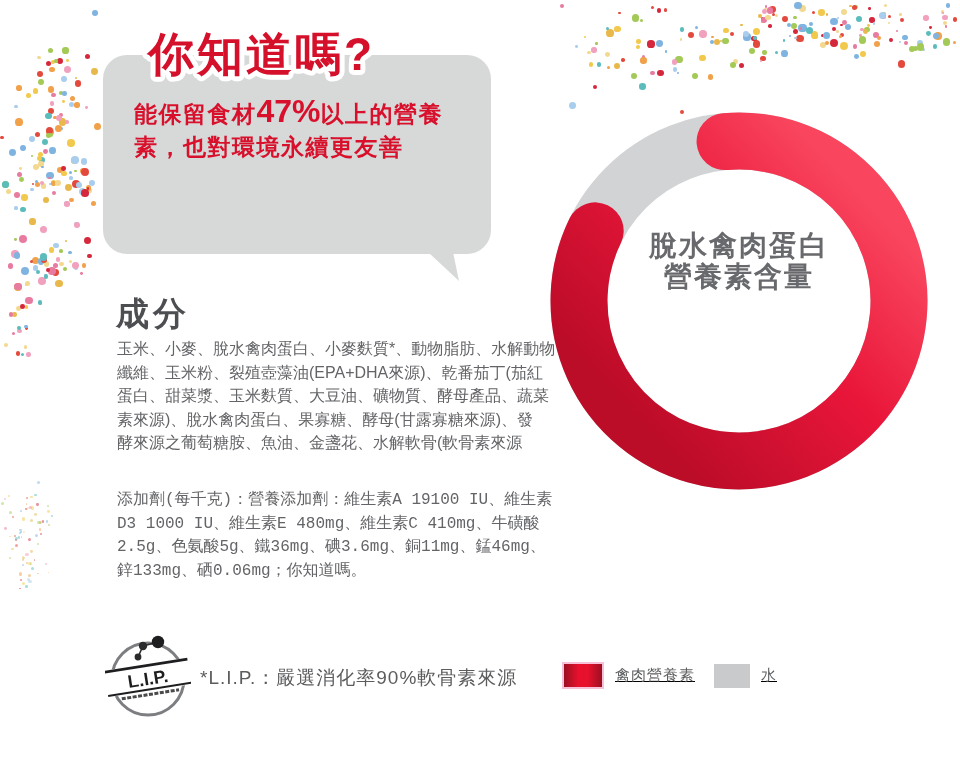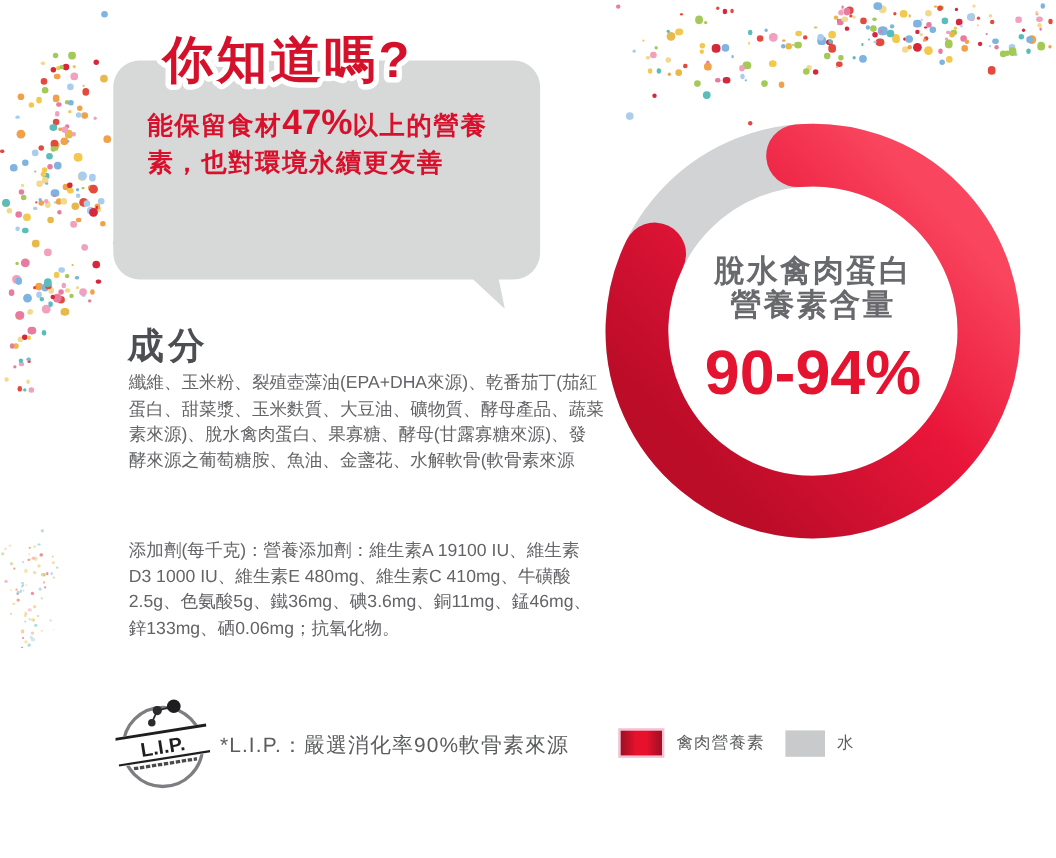--- a/index.html
+++ b/index.html
@@ -26,33 +26,33 @@
     font-size:46px; letter-spacing:3px;
   }
 
   
   .section-heading {
     position:absolute; left:116px; top:292px; font-size:33px; font-weight:bold;
     color:#4d4e52; letter-spacing:4px;
   }
   .body-block { position:absolute; left:117px; width:402px; font-size:16px; line-height:23.5px; color:#636467; }
   .ingredients-block { top:337px; }
-  .additives-block { top:489px; }
+  .additives-block { top:489px;font-family:Liberation Mono, monospace; }
   .body-line { white-space:nowrap; }
 
   
   .donut-svg { position:absolute; left:549px; top:111px; }
   .donut-center { position:absolute; left:589px; top:230px; width:300px; text-align:center; }
   .donut-center .lab { font-size:28px; font-weight:bold; color:#68696c; letter-spacing:2px; line-height:31px; }
   .donut-value { font-size:57px; font-weight:bold; color:#e4132f; margin-top:14px; white-space:nowrap; }
 
   
   .lip-logo { position:absolute; left:105px; top:633px; }
   .footnote-text { position:absolute; left:200px; top:665px; font-size:19px; color:#5b5c5e; letter-spacing:1px; white-space:nowrap; }
-  .legend { position:absolute; left:562px; top:662px; display:flex; align-items:center; }
+  .legend { position:absolute; left:562px; top:662px; display:flex; align-items:center;text-decoration:underline; }
   .swatch-red {
     width:38px; height:23px;
     background:linear-gradient(90deg,#9c0f22,#e8112d 38%,#e8112d 62%,#9c0f22);
     border:2px solid #f6c0d8;
   }
   .swatch-gray { width:36px; height:24px; background:#c9cacb; margin-left:19px; }
   .legend-label { font-size:15px; color:#5b5c5e; margin-left:11px; letter-spacing:1px; white-space:nowrap; }
 </style>
 </head>
 <body>
@@ -493,48 +493,48 @@
       <div class="bubble-line-red">素，也對環境永續更友善</div>
     </div>
   </div>
 
   <svg class="title-svg" width="310" height="80" viewBox="0 0 310 80">
     <text class="title-text" x="22" y="60" fill="#d4102a" stroke="#ffffff" stroke-width="10" stroke-linejoin="round" paint-order="stroke fill">你知道嗎?</text>
   </svg>
 
   <div class="section-heading">成分</div>
   <div class="body-block ingredients-block">
+    <div class="body-line">玉米、小麥、脫水禽肉蛋白、小麥麩質*、動物脂肪、水解動物</div>
     <div class="body-line">纖維、玉米粉、裂殖壺藻油(EPA+DHA來源)、乾番茄丁(茄紅</div>
     <div class="body-line">蛋白、甜菜漿、玉米麩質、大豆油、礦物質、酵母產品、蔬菜</div>
     <div class="body-line">素來源)、脫水禽肉蛋白、果寡糖、酵母(甘露寡糖來源)、發</div>
     <div class="body-line">酵來源之葡萄糖胺、魚油、金盞花、水解軟骨(軟骨素來源</div>
   </div>
 
   <div class="body-block additives-block">
     <div class="body-line">添加劑(每千克)：營養添加劑：維生素A 19100 IU、維生素</div>
     <div class="body-line">D3 1000 IU、維生素E 480mg、維生素C 410mg、牛磺酸</div>
     <div class="body-line">2.5g、色氨酸5g、鐵36mg、碘3.6mg、銅11mg、錳46mg、</div>
-    <div class="body-line">鋅133mg、硒0.06mg；抗氧化物。</div>
+    <div class="body-line">鋅133mg、硒0.06mg；你知道嗎。</div>
   </div>
 
   <svg class="donut-svg" width="380" height="380" viewBox="0 0 380 380">
     <defs>
       <linearGradient id="ringGrad" x1="0.72" y1="0" x2="0" y2="0.68">
         <stop offset="0" stop-color="#f9455e"></stop>
         <stop offset="0.45" stop-color="#e9163a"></stop>
         <stop offset="1" stop-color="#bb0c28"></stop>
       </linearGradient>
     </defs>
     <circle cx="190" cy="190" r="160" fill="none" stroke="#d2d3d5" stroke-width="57"></circle>
     <path id="red-arc" fill="none" stroke="url(#ringGrad)" stroke-width="57" stroke-linecap="round" d="M 176.06 30.61 A 160 160 0 1 1 46.19 119.86"></path>
   </svg>
   <div class="donut-center">
     <div class="lab">脫水禽肉蛋白</div>
     <div class="lab">營養素含量</div>
-    <div class="donut-value">90-94%</div>
   </div>
 
   <svg class="lip-logo" width="86" height="86" viewBox="0 0 86 86">
     <circle cx="43" cy="46" r="36" fill="none" stroke="#7d7e81" stroke-width="3"></circle>
     <g>
       <line x1="38" y1="13" x2="53" y2="9" stroke="#2b2b2d" stroke-width="1.6"></line>
       <line x1="38" y1="13" x2="33" y2="24" stroke="#2b2b2d" stroke-width="1.6"></line>
       <circle cx="53" cy="9" r="6.2" fill="#1e1e20"></circle>
       <circle cx="38" cy="13" r="4.2" fill="#2b2b2d"></circle>
       <circle cx="33" cy="24" r="3.4" fill="#2b2b2d"></circle>

